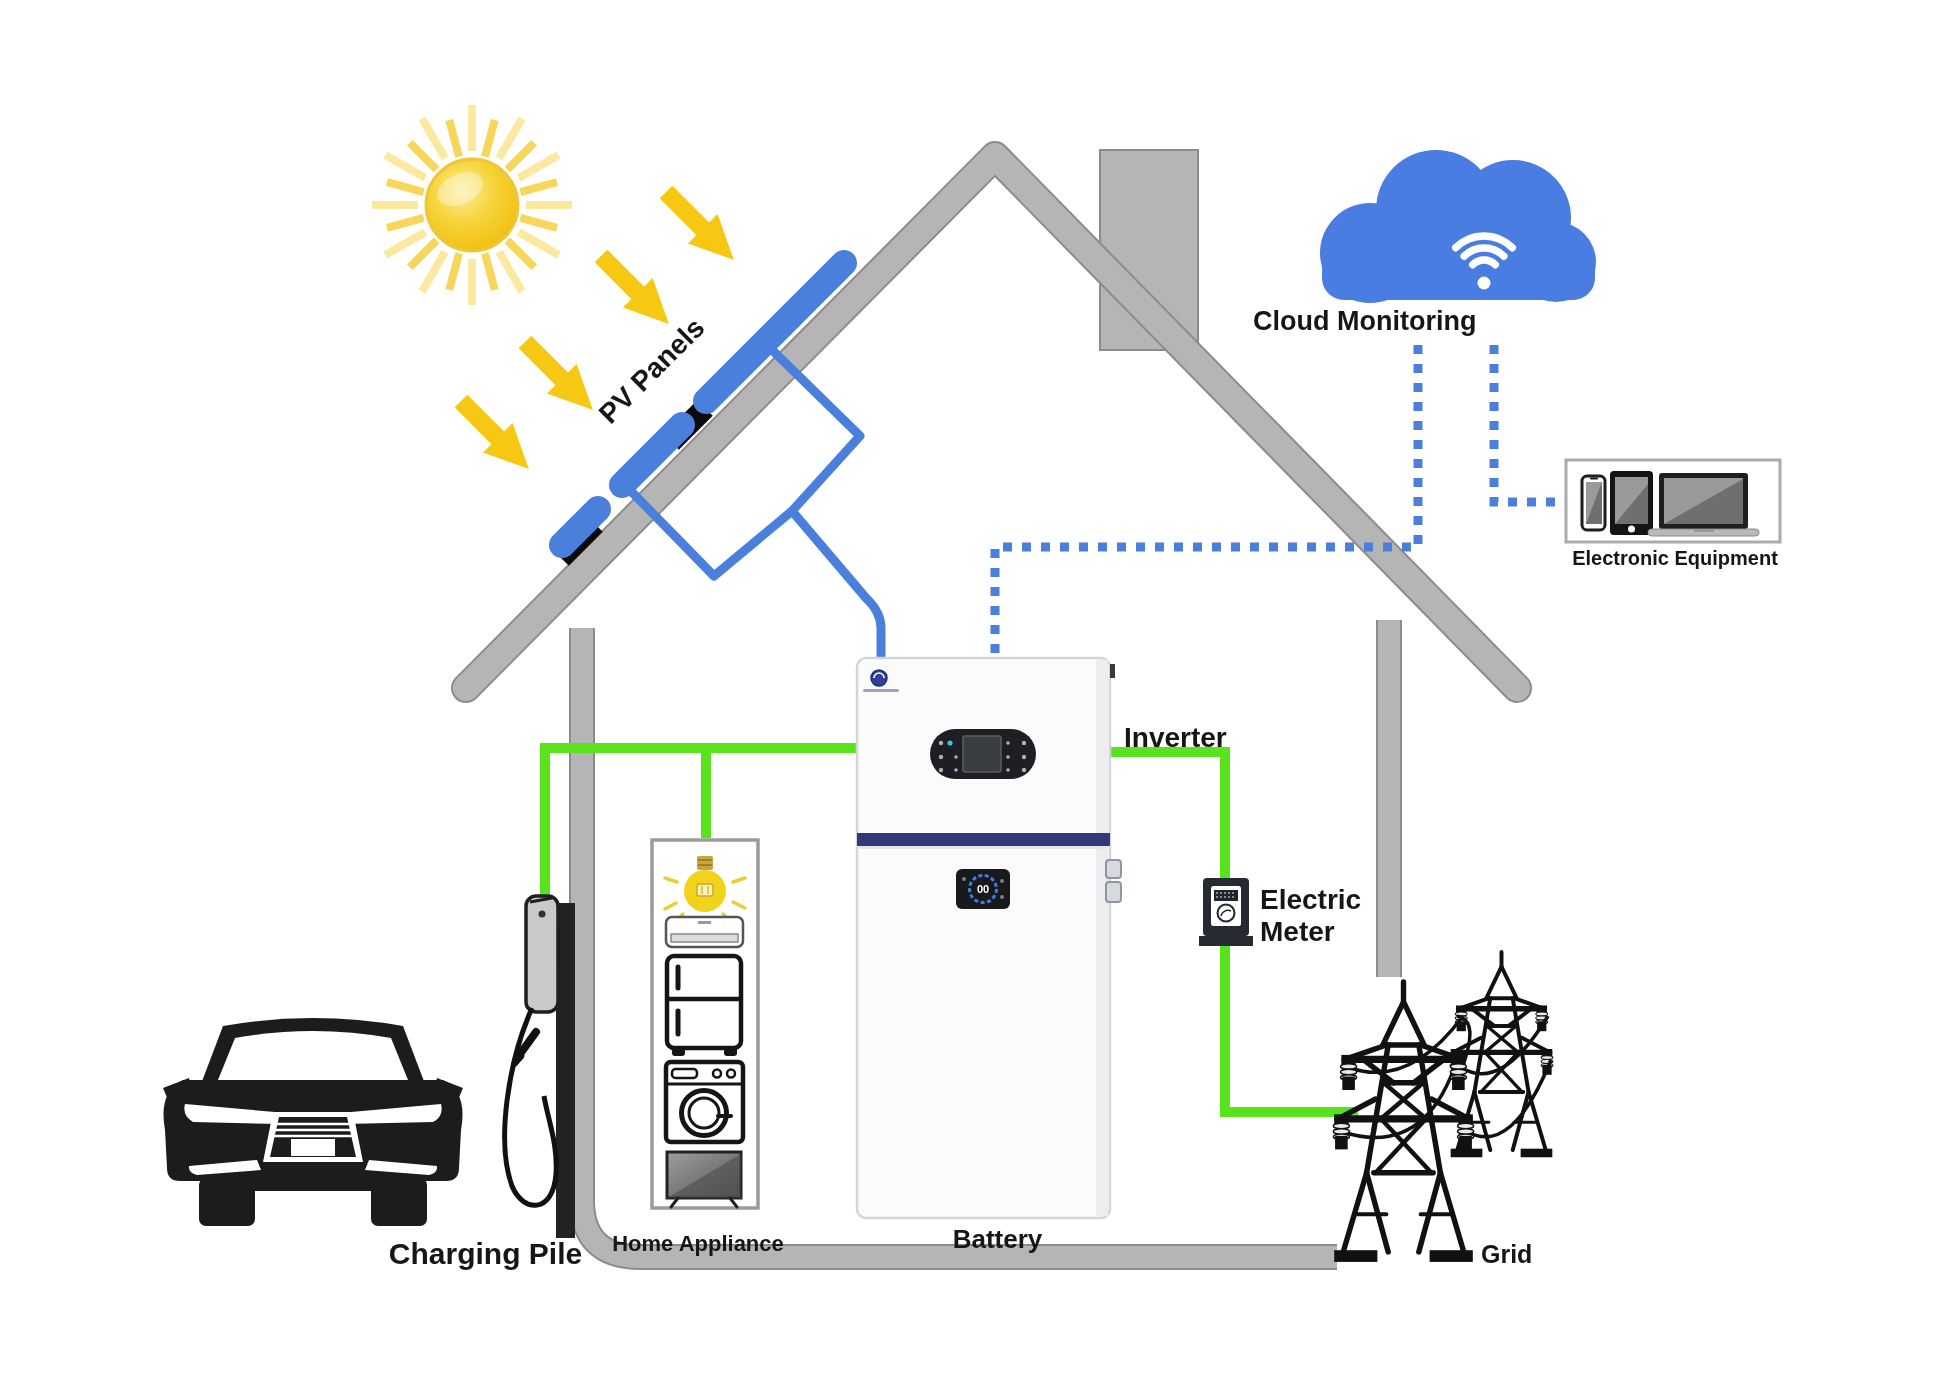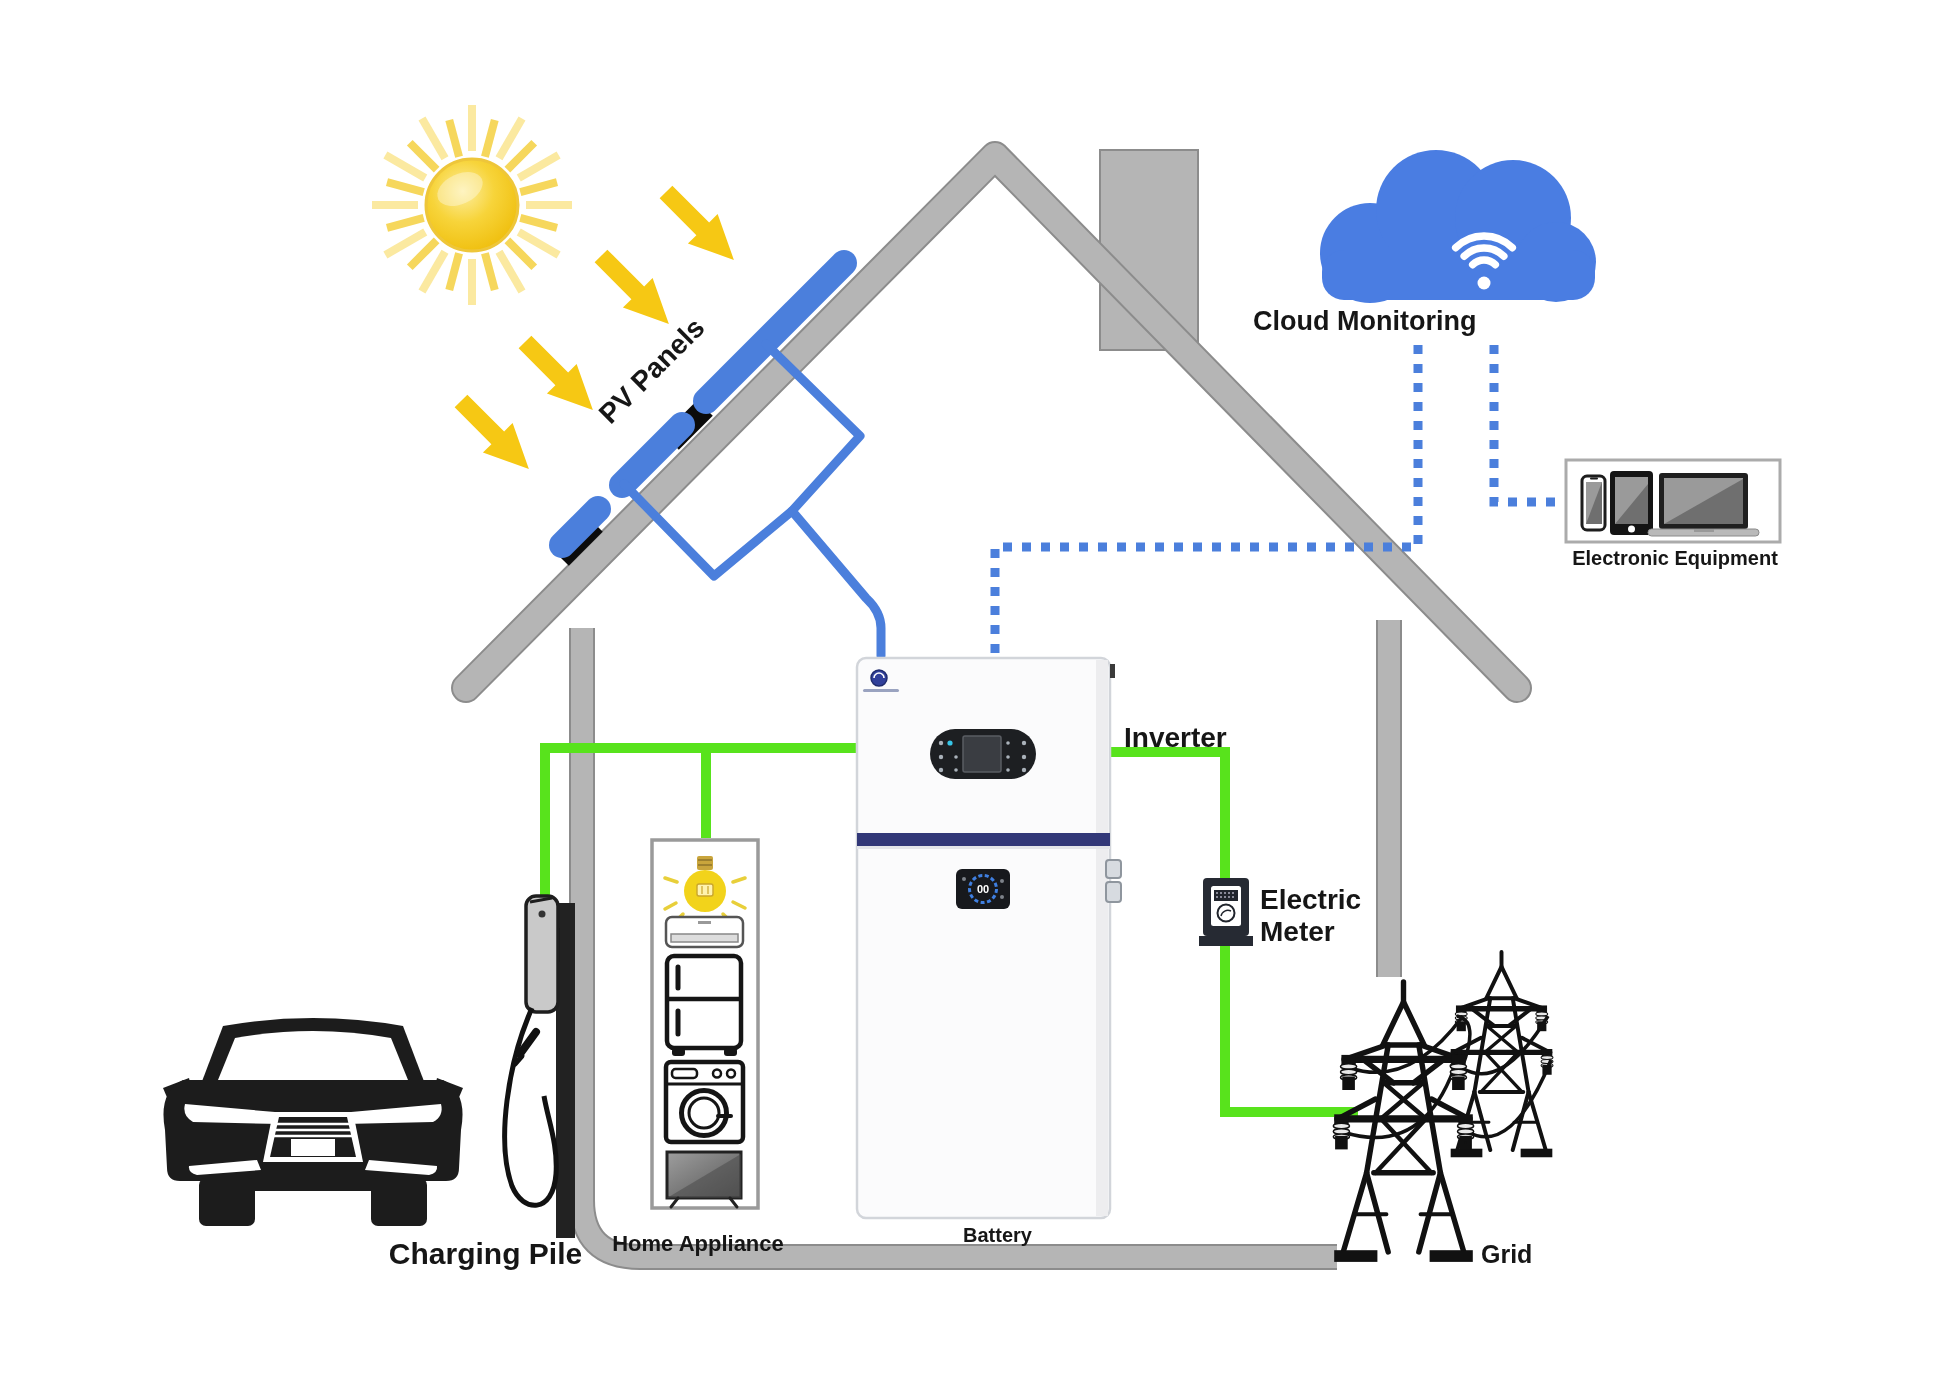--- a/index.html
+++ b/index.html
@@ -11,21 +11,21 @@
   .label{
     position:absolute;font-weight:bold;color:#161616;
     font-size:26px;letter-spacing:0px;white-space:nowrap;
   }
   .lbl-pv{left:552px;top:355px;width:200px;text-align:center;font-size:28px;
     transform:rotate(-45deg);}
   .lbl-cloud{left:1253px;top:306px;width:250px;font-size:27px;}
   .lbl-equip{left:1543px;top:547px;width:264px;text-align:center;font-size:20px;}
   .lbl-inverter{left:1124px;top:714px;font-size:28px;margin-top:8px;}
   .lbl-meter{left:1260px;top:884px;font-size:28px;line-height:1.15;white-space:normal;width:140px;}
-  .lbl-battery{left:920px;top:1224px;width:155px;text-align:center;font-size:20px;}
+  .lbl-battery{left:920px;top:1224px;width:155px;text-align:center;font-size:26px;}
   .lbl-appliance{left:578px;top:1231px;width:240px;text-align:center;font-size:22px;}
   .lbl-pile{left:368px;top:1237px;width:235px;text-align:center;font-size:30px;}
   .lbl-grid{left:1481px;top:1240px;font-size:25px;}
 </style>
 </head>
 <body>
 
 <div class="canvas">
 
 <svg class="scene" width="1946" height="1376" viewBox="0 0 1946 1376" xmlns="http://www.w3.org/2000/svg">

